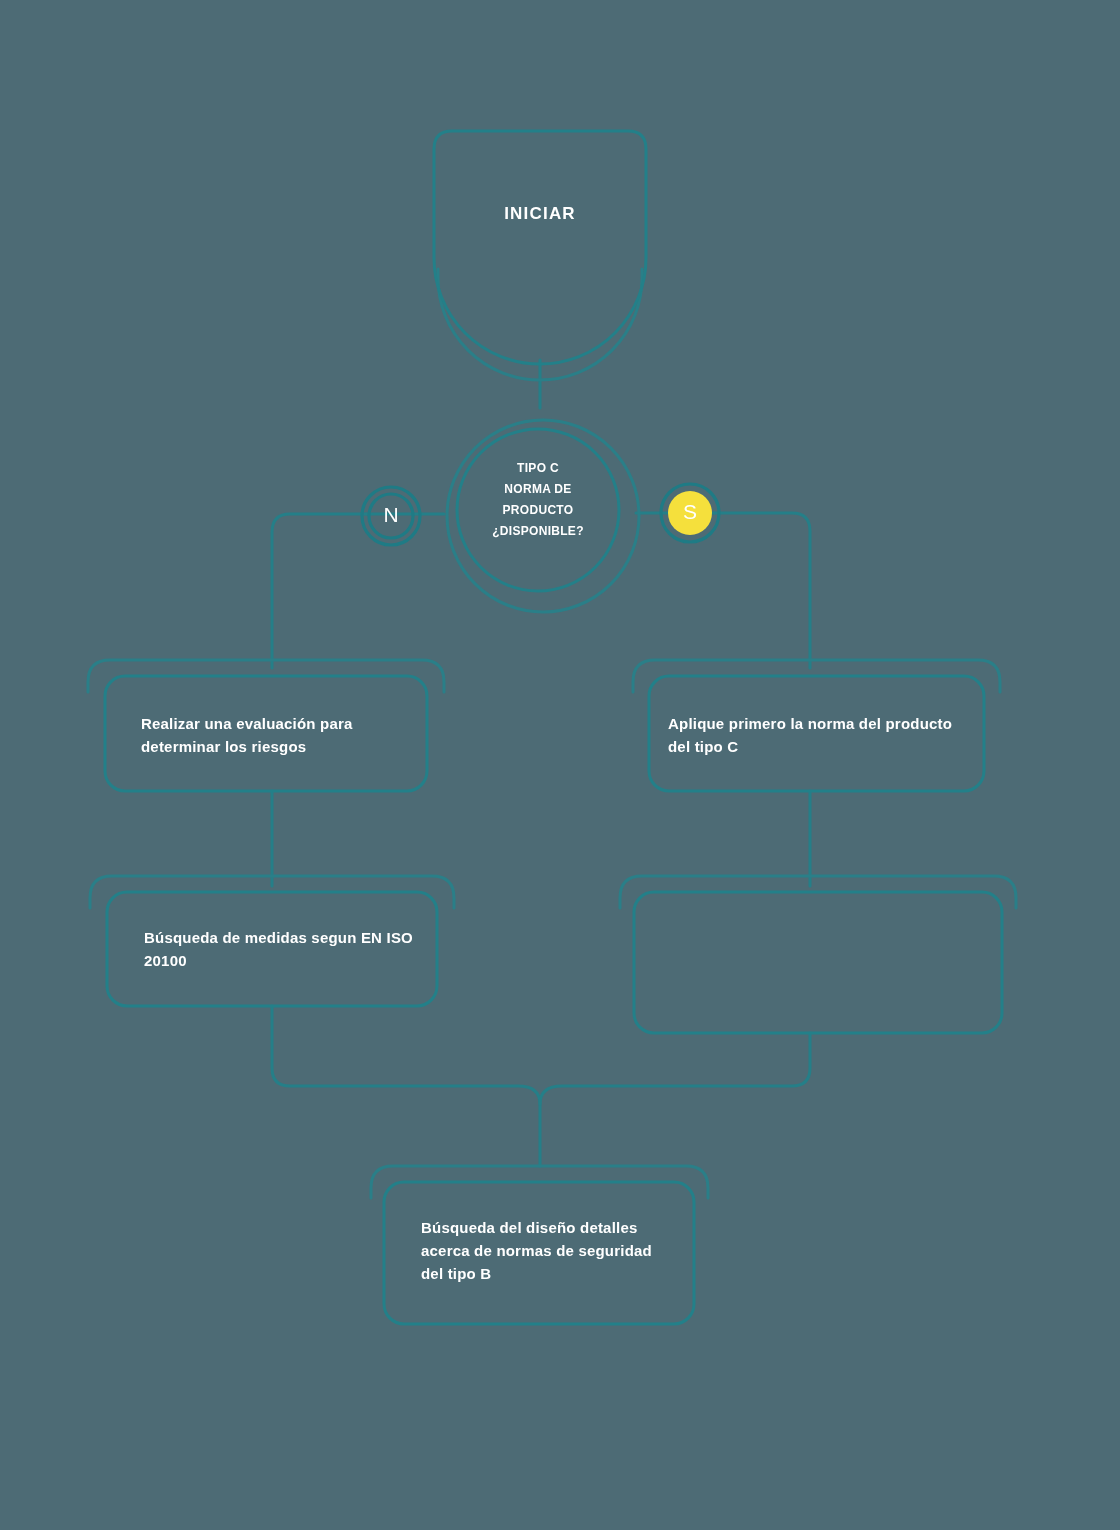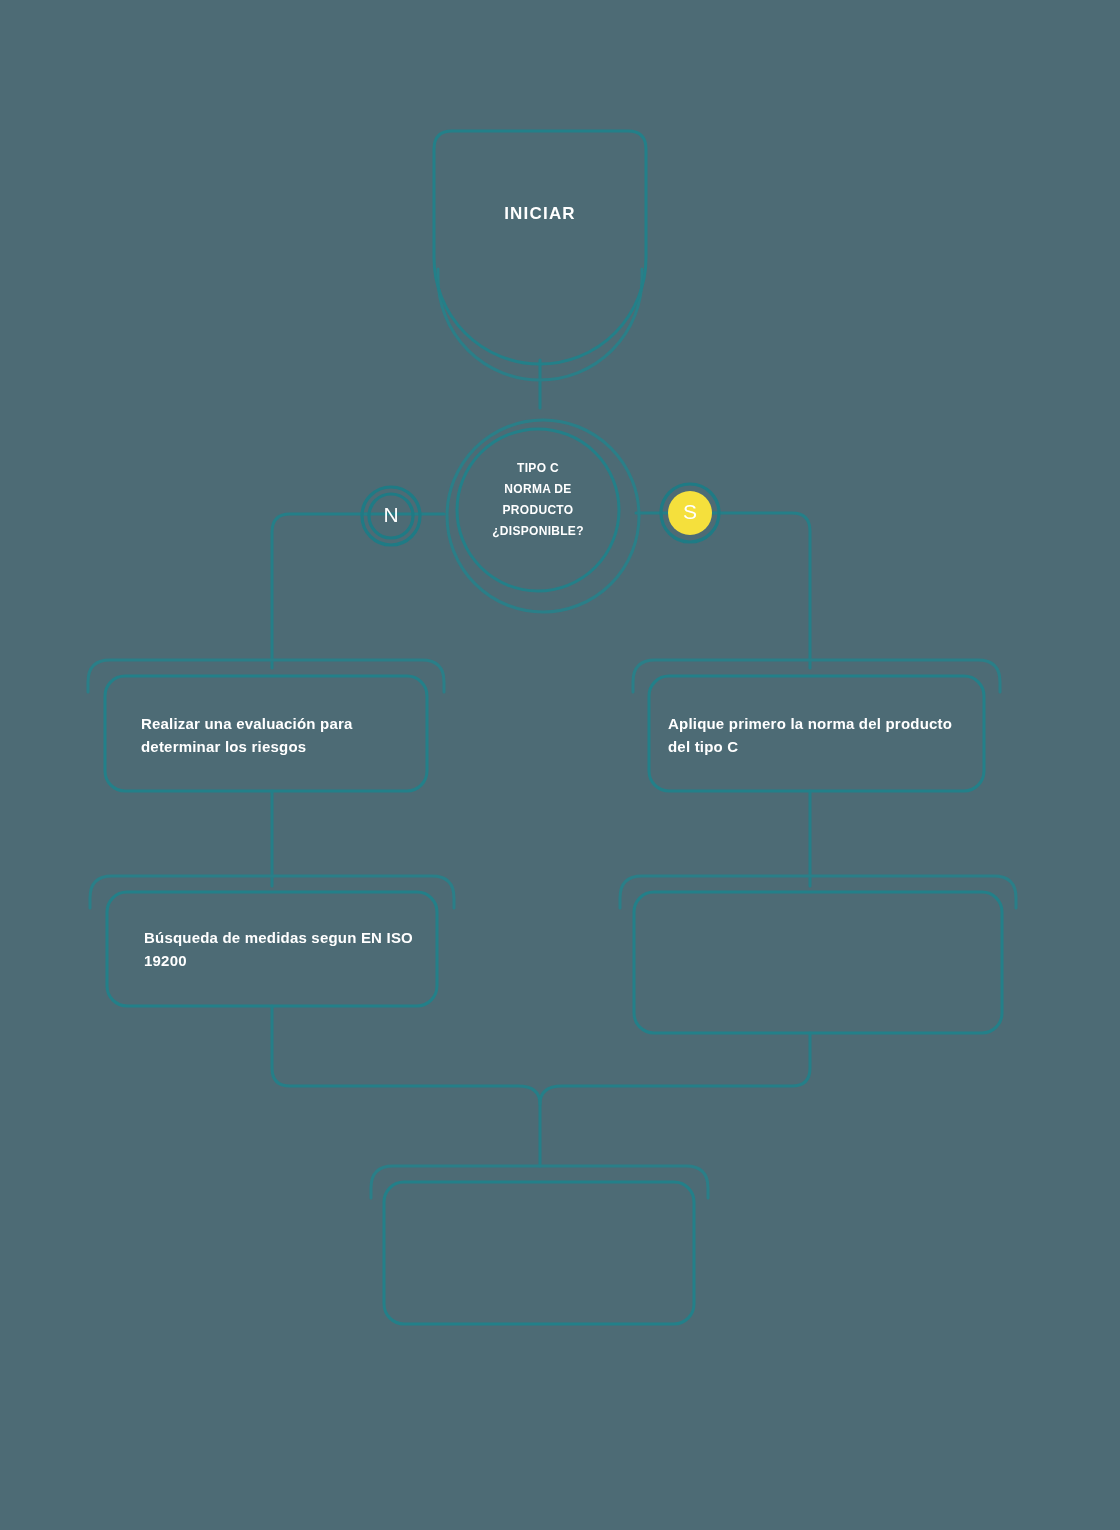--- a/index.html
+++ b/index.html
@@ -167,23 +167,24 @@
 
   <div class="node-label start-label" style="left:434px; top:204px; width:212px;">INICIAR</div>
 
   <div class="node-label decision-label" style="left:448px; top:458px; width:180px;">TIPO C
 NORMA DE
 PRODUCTO
 ¿DISPONIBLE?</div>
 
   <div class="node-label box-label" style="left:141px; top:712px; width:272px;">Realizar una evaluación para determinar los riesgos</div>
 
-  <div class="node-label box-label" style="left:144px; top:926px; width:280px;">Búsqueda de medidas segun EN ISO 19200</div>
+  <div class="node-label box-label" style="left:144px; top:926px; width:280px;">Búsqueda de medidas segun EN ISO 20100</div>
 
   <div class="node-label box-label" style="left:668px; top:712px; width:290px;">Aplique primero la norma del producto del tipo C</div>
 
 
+  <div class="node-label box-label" style="left:421px; top:1216px; width:250px;">Búsqueda del diseño detalles acerca de normas de seguridad del tipo B</div>
 
   <div class="badge-letter" style="left:371px; top:503px; width:40px;">N</div>
 
   <div class="badge-letter" style="left:670px; top:500px; width:40px;">S</div>
 
 </div>
 
 </body></html>

